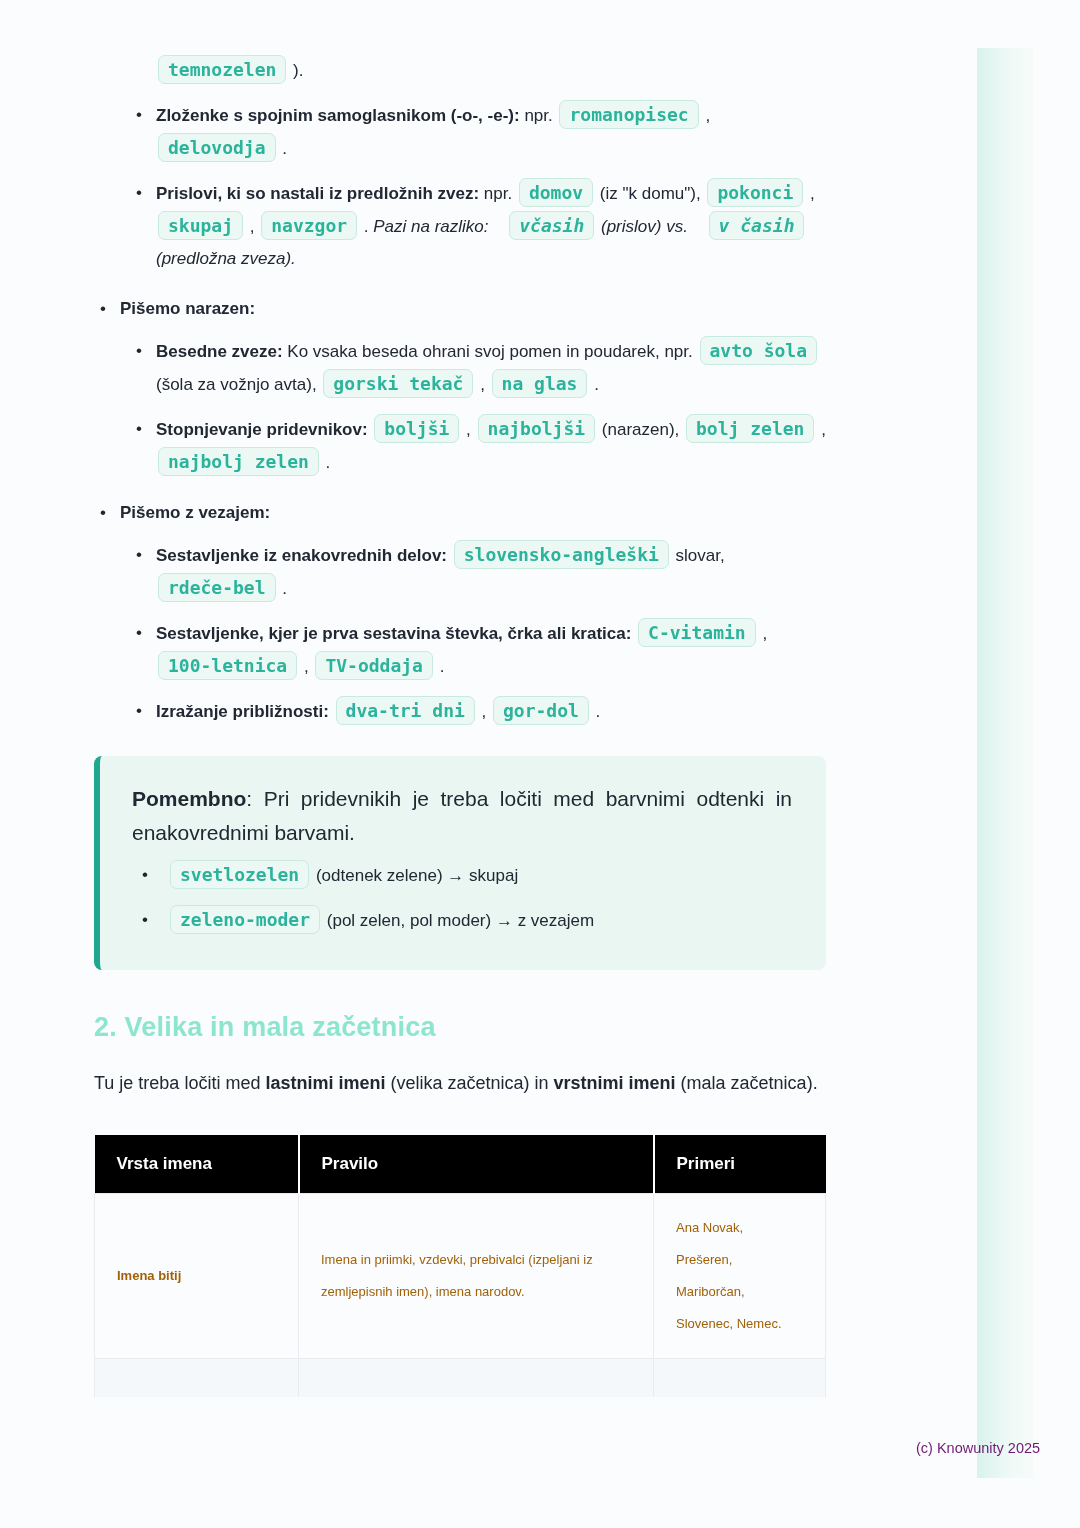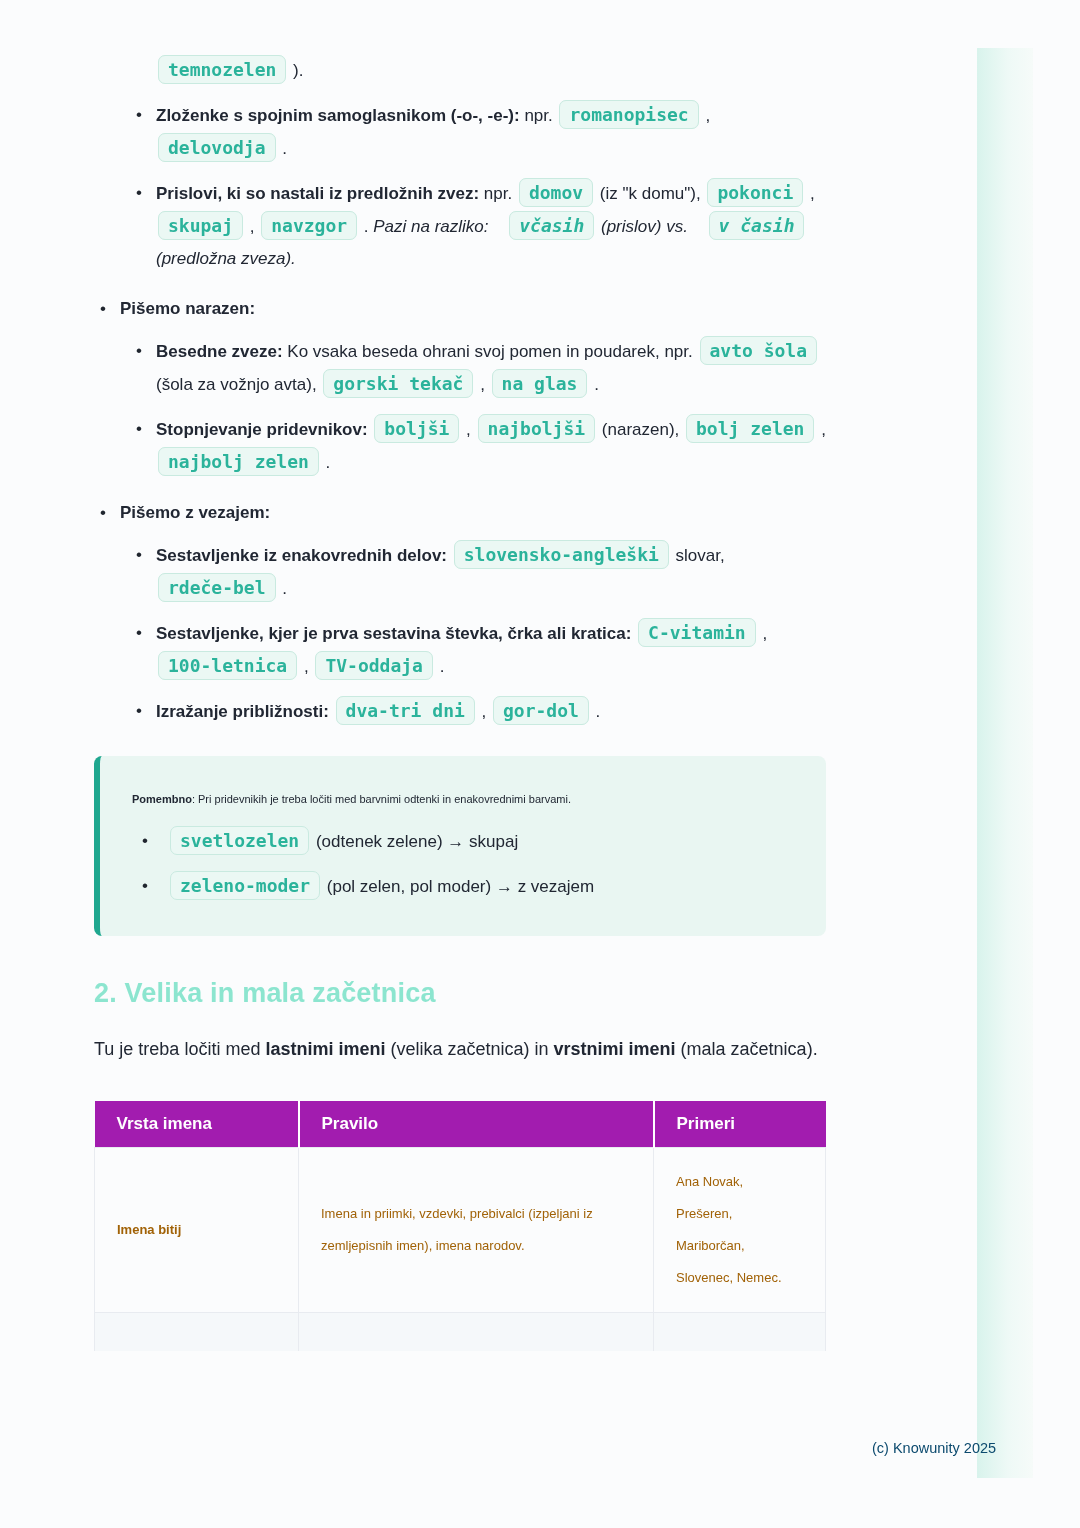--- a/index.html
+++ b/index.html
@@ -32,46 +32,46 @@
     box-decoration-break:clone;-webkit-box-decoration-break:clone;
   }
   .chip-i{font-style:italic;margin-left:16px;}
 
   
   .callout{
     margin-top:28px;width:732px;box-sizing:border-box;
     background:#e9f6f2;border-left:6px solid #1fa78f;border-radius:8px;
     padding:26px 34px 34px 32px;
   }
-  .callout-p{margin:0 0 10px 0;font-size:11px;line-height:34px;text-align:justify;}
+  .callout-p{margin:0 0 10px 0;font-size:21px;line-height:34px;text-align:justify;}
   .callout-list .item{margin:0 0 14px 10px;line-height:30px;}
   .callout-list .dot{flex:0 0 26px;}
   .callout-list .item:last-child{margin-bottom:0;}
 
   .h2{margin:42px 0 0 0;font-size:27px;font-weight:600;color:#8ce5cf;letter-spacing:.2px;}
   .intro{margin:24px 0 0 0;font-size:18px;line-height:32px;}
 
   
   .tbl{margin-top:36px;width:732px;border-collapse:collapse;table-layout:fixed;}
   .tbl th{
-    background:#a21caf;color:#ffffff;font-size:17px;font-weight:600;
-    text-align:left;padding:6px 22px;line-height:34px;vertical-align:middle;
+    background:#000000;color:#ffffff;font-size:17px;font-weight:600;
+    text-align:left;padding:12px 22px;line-height:34px;vertical-align:middle;
     border-right:2px solid #ffffff;
   }
   .tbl th:last-child{border-right:none;}
   .tbl th:nth-child(1){width:159px;}
   .tbl th:nth-child(2){width:309px;}
   .tbl td{
     border:1px solid #e8ebf0;padding:18px 22px;font-size:13px;line-height:32px;
     vertical-align:middle;color:#a16207;
   }
   .tbl td.bold{font-weight:700;}
   .tbl tr.partial td{background:#f5f8fa;height:38px;padding:0;border-bottom:none;}
 
-  .copyright{position:absolute;left:872px;top:1440px;font-size:14.5px;color:#0c4a6e;}
+  .copyright{position:absolute;left:916px;top:1440px;font-size:14.5px;color:#701a75;}
 </style>
 </head>
 <body>
 
 <div class="side-strip"></div>
 
 <div class="content">
   <div class="blocks">
       <div class="item cont">
         <div class="itext"><span class="chip">temnozelen</span><span> ).</span></div>

